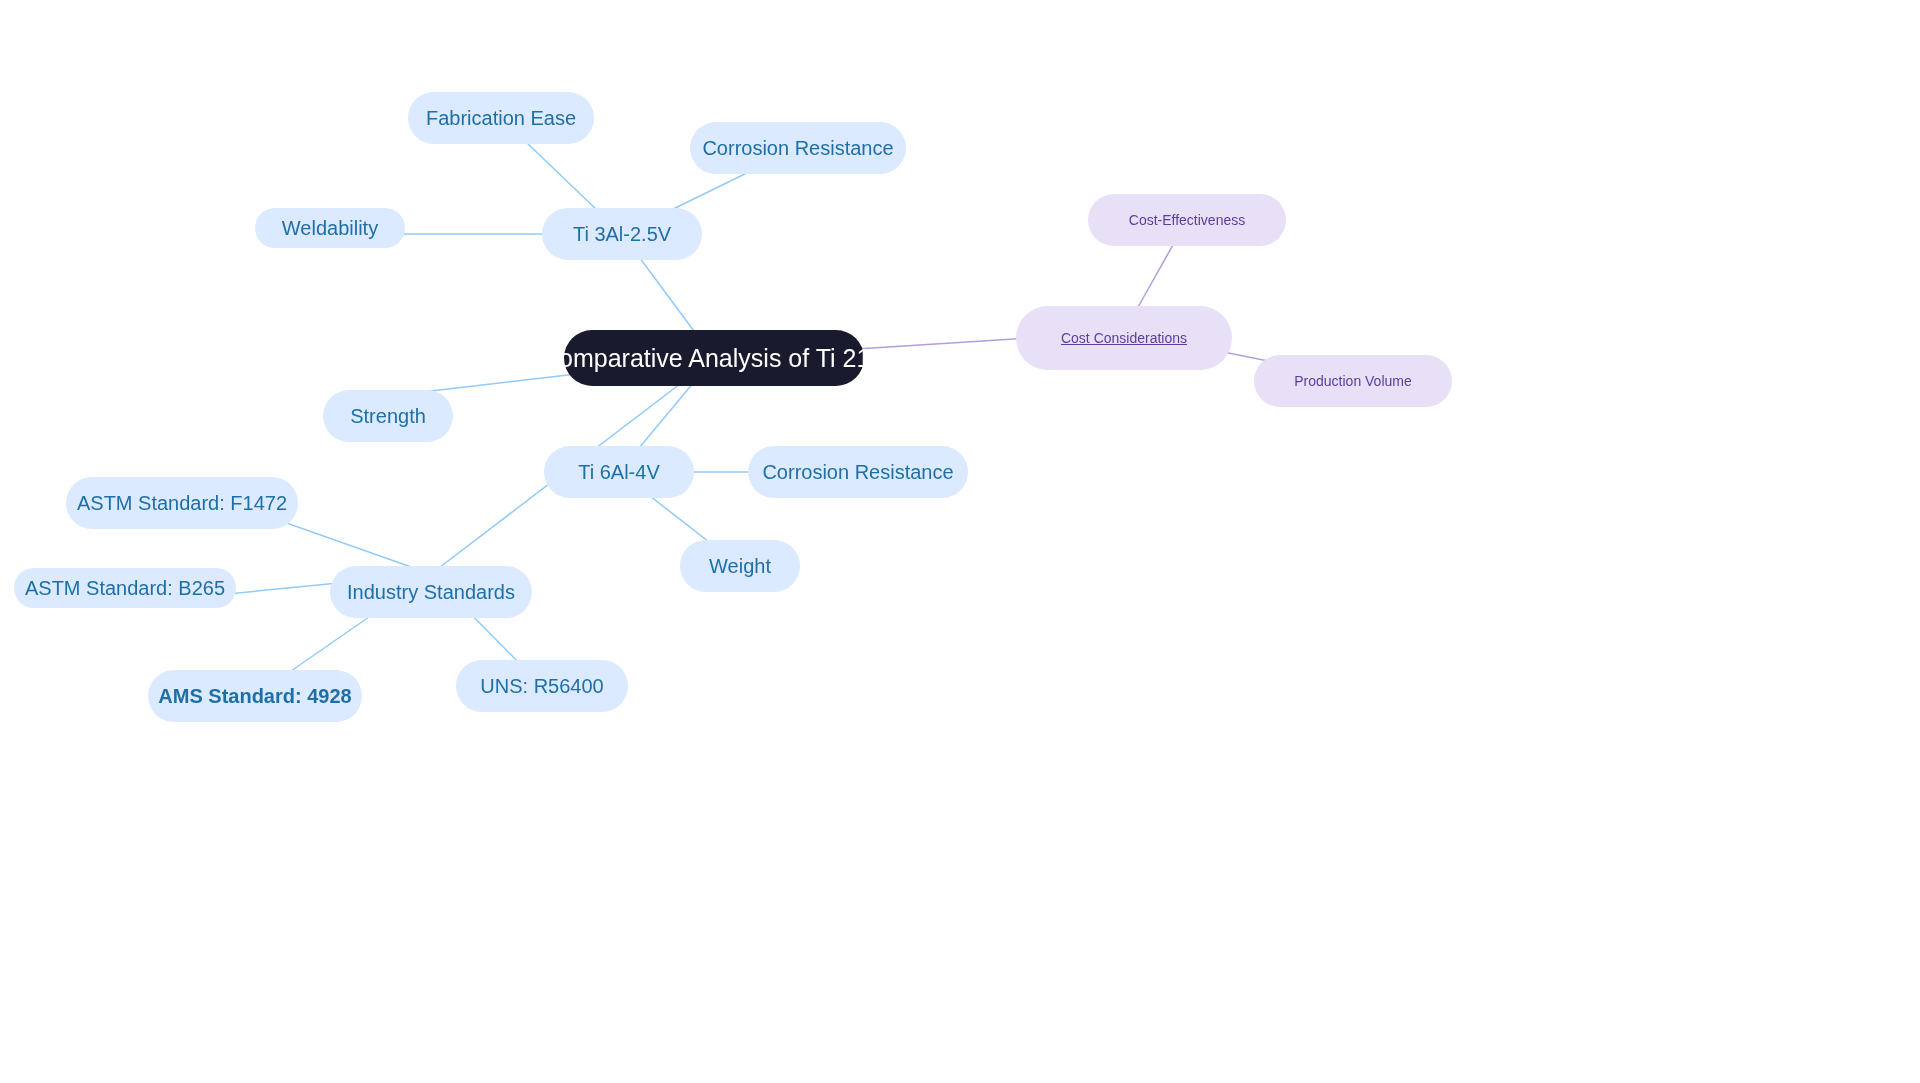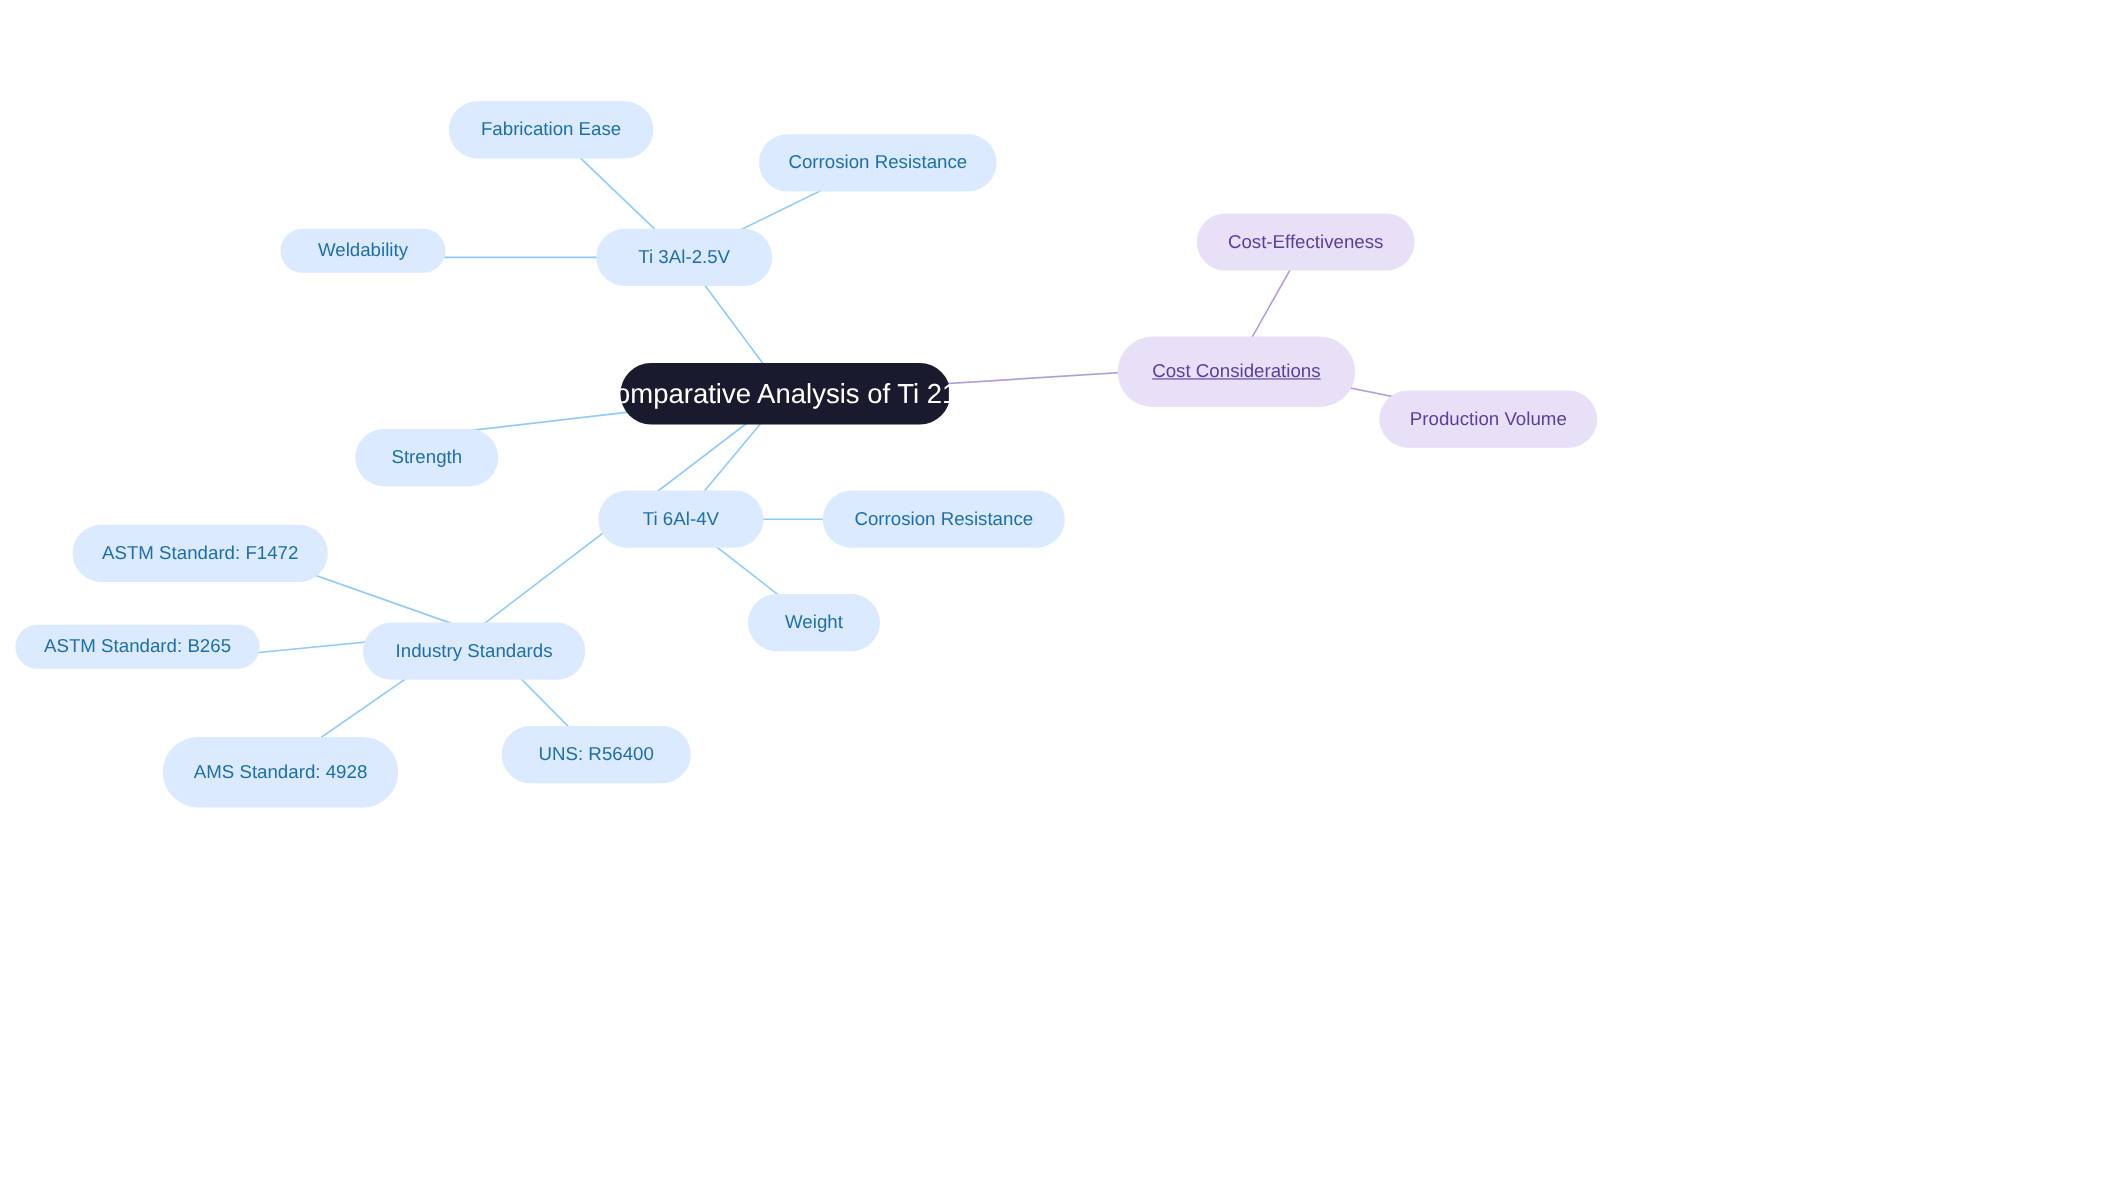--- a/index.html
+++ b/index.html
@@ -32,29 +32,29 @@
       background: #1a1a2e;
       color: #ffffff;
       font-size: 25px;
       font-weight: 500;
       padding: 16px 36px;
       border-radius: 40px;
     }
     .node-blue {
       background: #dbeafe;
       color: #1e6fa8;
-      font-size: 17px;
+      font-size: 20px;
       font-weight: 400;
       padding: 14px 28px;
       border: none;
     }
     .node-purple {
       background: #e8e0f7;
       color: #5b3d9e;
-      font-size: 17px;
+      font-size: 14px;
       font-weight: 400;
       padding: 14px 28px;
       border: none;
     }
   </style>
 </head>
 <body>
 
 <svg class="connections" id="svg-lines">
     <line x1="714" y1="358" x2="622" y2="234" stroke="#90caf9" stroke-width="1.5"></line>
@@ -81,18 +81,18 @@
 <div class="node node-blue" id="node-fabrication" style="left:408px; top:92px; width:186px; height:52px;">Fabrication Ease</div>
 <div class="node node-blue" id="node-weldability" style="left:255px; top:208px; width:150px; height:40px;">Weldability</div>
 <div class="node node-blue" id="node-corrosion1" style="left:690px; top:122px; width:216px; height:52px;">Corrosion Resistance</div>
 <div class="node node-blue" id="node-strength" style="left:323px; top:390px; width:130px; height:52px;">Strength</div>
 <div class="node node-blue" id="node-ti6al" style="left:544px; top:446px; width:150px; height:52px;">Ti 6Al-4V</div>
 <div class="node node-blue" id="node-corrosion2" style="left:748px; top:446px; width:220px; height:52px;">Corrosion Resistance</div>
 <div class="node node-blue" id="node-weight" style="left:680px; top:540px; width:120px; height:52px;">Weight</div>
 <div class="node node-blue" id="node-industry" style="left:330px; top:548px; width:202px; height:52px;margin-top:18px;">Industry Standards</div>
 <div class="node node-blue" id="node-astm1" style="left:66px; top:477px; width:232px; height:52px;">ASTM Standard: F1472</div>
 <div class="node node-blue" id="node-astm2" style="left:14px; top:568px; width:222px; height:40px;">ASTM Standard: B265</div>
-<div class="node node-blue" id="node-ams" style="left:148px; top:670px; width:214px; height:64px;">AMS Standard: 4928</div>
+<div class="node node-blue" id="node-ams" style="left:148px; top:670px; width:214px; height:52px;font-weight:bold;">AMS Standard: 4928</div>
 <div class="node node-blue" id="node-uns" style="left:456px; top:660px; width:172px; height:52px;">UNS: R56400</div>
 
 <div class="node node-purple" id="node-cost_cons" style="left:1016px; top:306px; width:216px; height:64px;text-decoration:underline;">Cost Considerations</div>
 <div class="node node-purple" id="node-cost_eff" style="left:1088px; top:194px; width:198px; height:52px;">Cost-Effectiveness</div>
 <div class="node node-purple" id="node-prod_vol" style="left:1254px; top:355px; width:198px; height:52px;">Production Volume</div>
 
 </body></html>

